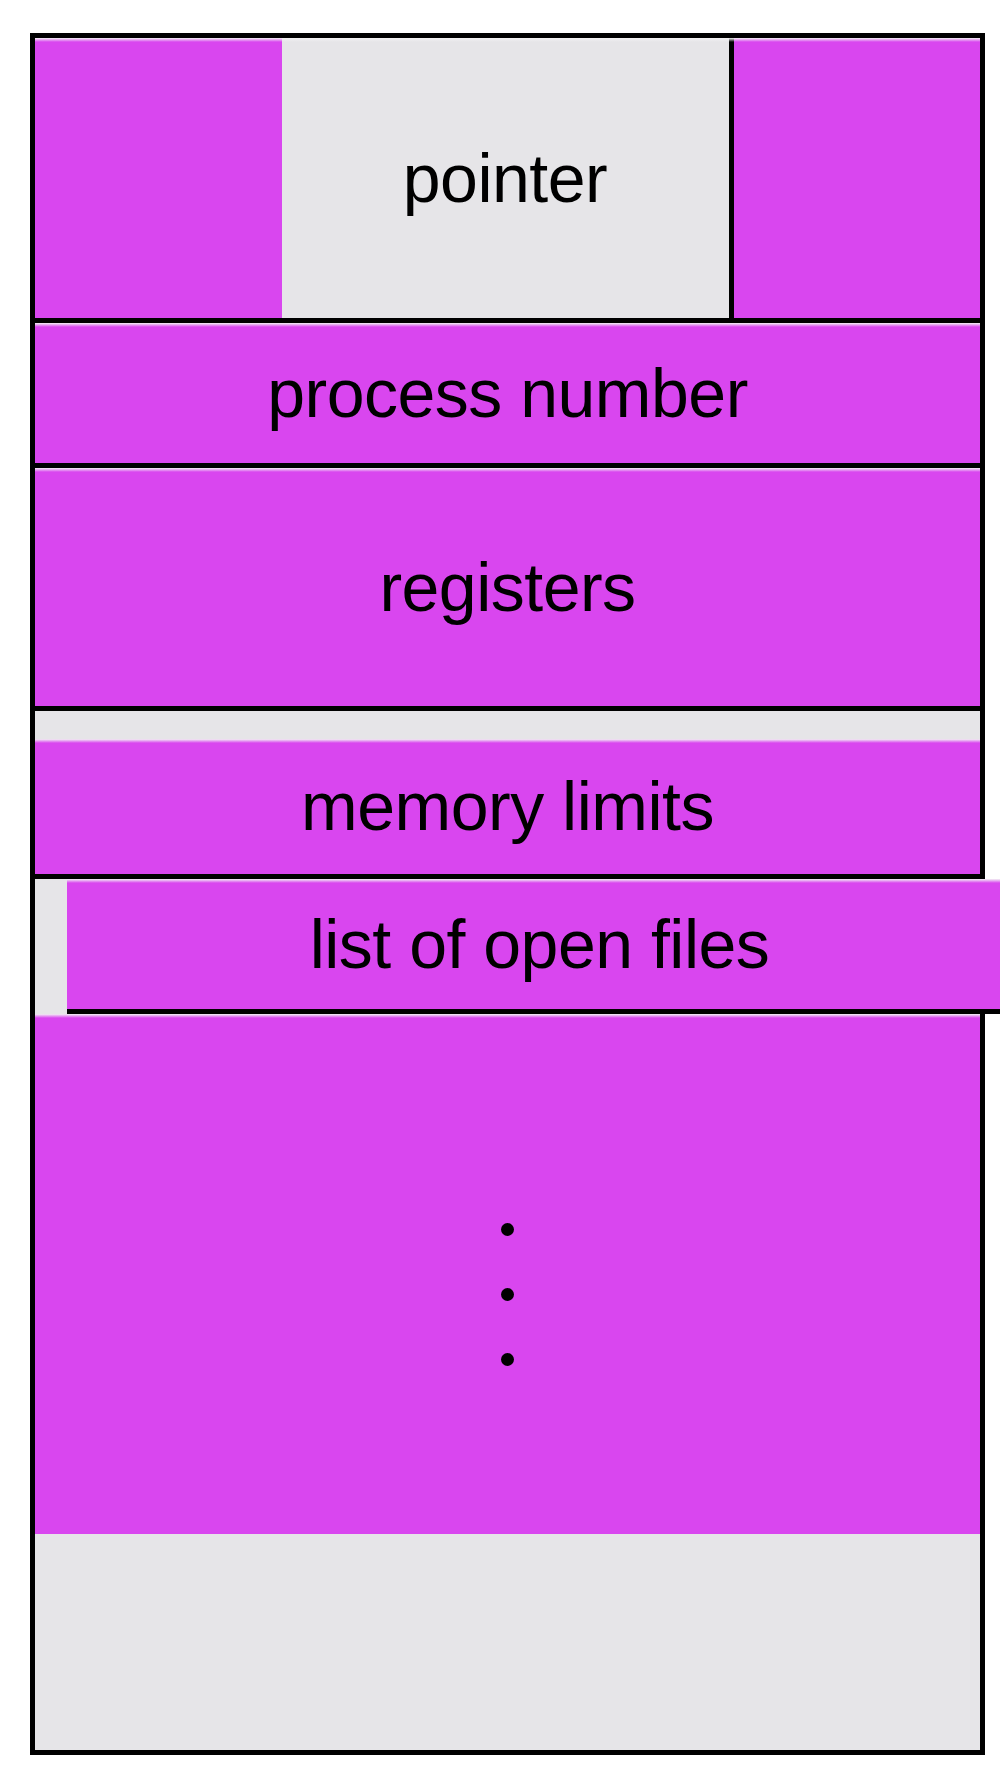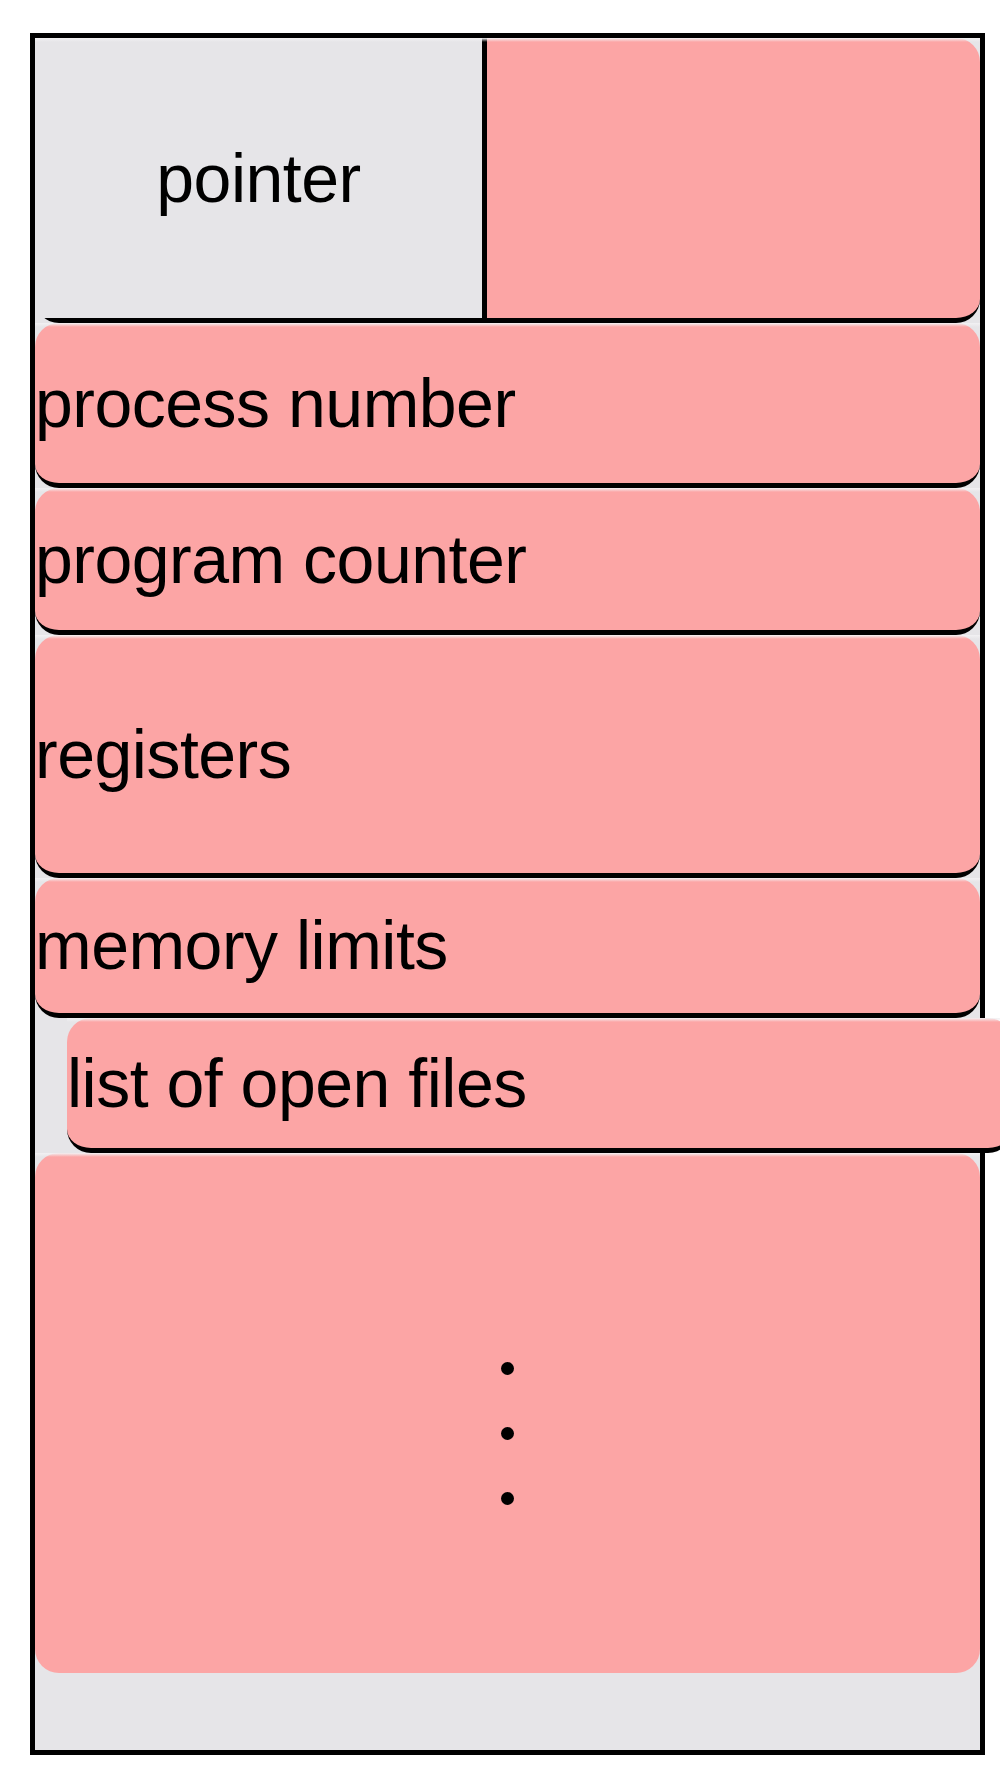--- a/index.html
+++ b/index.html
@@ -34,26 +34,26 @@
     border: 5px solid #000000;
     background: #e6e5e8;
     display: flex;
     flex-direction: column;
   }
 
   .pcb-row {
     position: relative;
     box-sizing: border-box;
     width: 100%;
-    background: #fca5a5;
+    background: #d946ef;
     border-bottom: 5px solid #000000;
     display: flex;
     flex-direction: row;
     align-items: center;
-    border-radius: 24px;
+    justify-content: center;
   }
   .pcb-row:last-child {
     border-bottom: none;
   }
 
   
   .pcb-row::after {
     content: "";
     position: absolute;
     left: 0; right: 0; top: 0;
@@ -86,24 +86,24 @@
   }
   .split-cell.left {
     width: 452px;
     border-right: 5px solid #000000;
   }
   .split-cell.right {
     flex: 1 1 auto;
   }
 
   
-  .row-process-number  { height: 165px; }
+  .row-process-number  { height: 145px; }
   .row-program-counter { height: 147px; }
   .row-registers       { height: 243px; }
-  .row-memory-limits   { height: 140px; }
+  .row-memory-limits   { height: 140px; margin-top: 28px; }
   .row-open-files      { height: 135px; margin-left: 32px; }
   .row-ellipsis        { height: 520px; }
 
   
   .ellipsis-dots {
     display: flex;
     flex-direction: column;
     align-items: center;
     justify-content: center;
     gap: 52px;
@@ -129,23 +129,20 @@
     <div class="pcb-row row-split">
       <div class="split-cell left">
         <span class="cell-label">pointer</span>
       </div>
     </div>
 
     <div class="pcb-row row-process-number">
       <span class="cell-label">process number</span>
     </div>
 
-    <div class="pcb-row row-program-counter">
-      <span class="cell-label">program counter</span>
-    </div>
 
     <div class="pcb-row row-registers">
       <span class="cell-label">registers</span>
     </div>
 
     <div class="pcb-row row-memory-limits">
       <span class="cell-label">memory limits</span>
     </div>
 
     <div class="pcb-row row-open-files">

